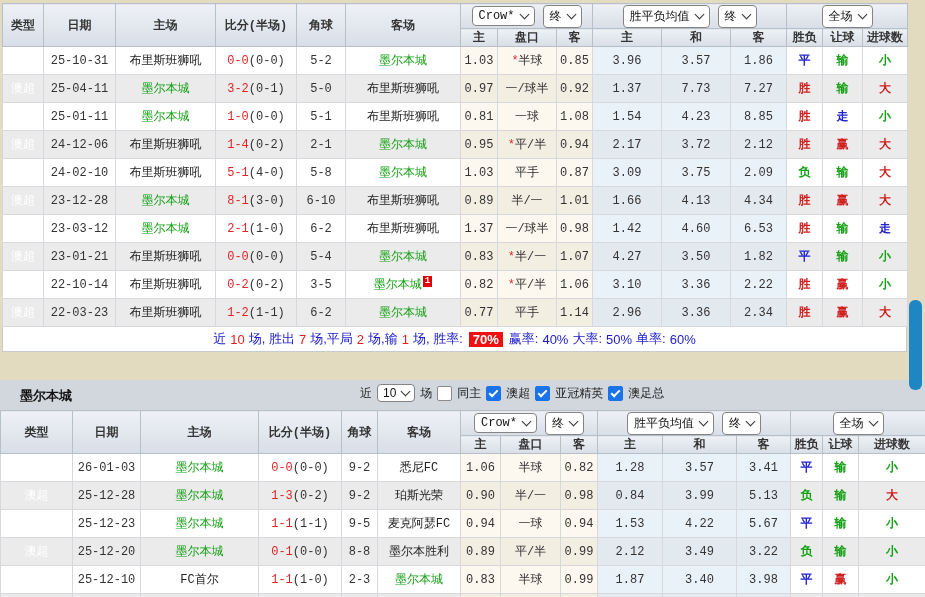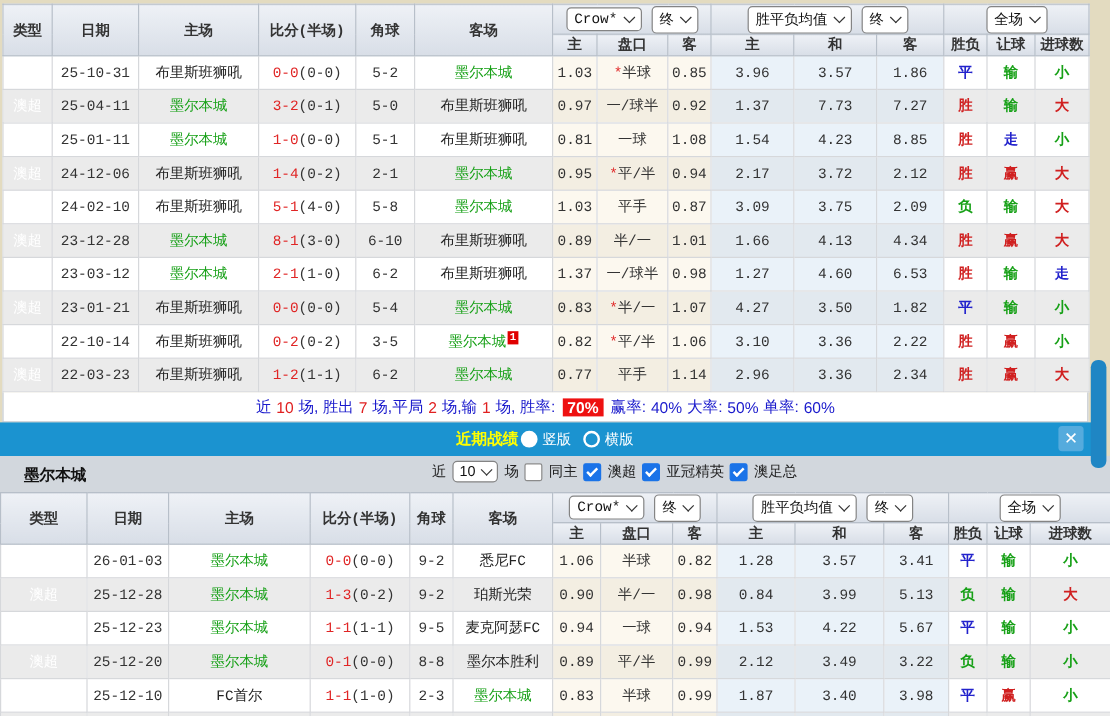--- a/index.html
+++ b/index.html
@@ -265,21 +265,21 @@
           <tr>
             <td class="c-lg-orange">澳超</td>
             <td>23-03-12</td>
             <td><span class="c-green">墨尔本城</span></td>
             <td><span class="sc">2-1</span><span class="ht">(1-0)</span></td>
             <td>6-2</td>
             <td><span class="c-dark">布里斯班狮吼</span></td>
             <td class="g-odds">1.37</td>
             <td class="g-odds"><span class="star"></span><span>一/球半</span></td>
             <td class="g-odds">0.98</td>
-            <td class="g-mean">1.27</td>
+            <td class="g-mean">1.42</td>
             <td class="g-mean">4.60</td>
             <td class="g-mean">6.53</td>
             <td class="res"><span class="c-red">胜</span></td>
             <td class="res"><span class="c-green">输</span></td>
             <td class="res"><span class="c-blue">走</span></td>
           </tr>
 
           <tr>
             <td class="c-lg-orange">澳超</td>
             <td>23-01-21</td>
@@ -352,28 +352,20 @@
       <span class="pct">40%</span>
       <span>大率:</span>
       <span class="pct">50%</span>
       <span>单率:</span>
       <span class="pct">60%</span>
     </div>
   </div>
 
   <div class="thumb"></div>
 
-  <div class="modal-bar">
-    <span class="modal-title">近期战绩</span>
-    <span class="radio sel"></span>
-    <span class="rlabel">竖版</span>
-    <span class="radio"></span>
-    <span class="rlabel">横版</span>
-    <span class="close-btn"><span>✕</span></span>
-  </div>
 
   <div class="bottom">
     <div class="section-head">
       <span class="team-name">墨尔本城</span>
       <span class="filters">
         <span>近</span>
         <span class="select" style="padding:1px 5px;">
             <span>10</span>
             <span class="chev"></span>
           </span>

